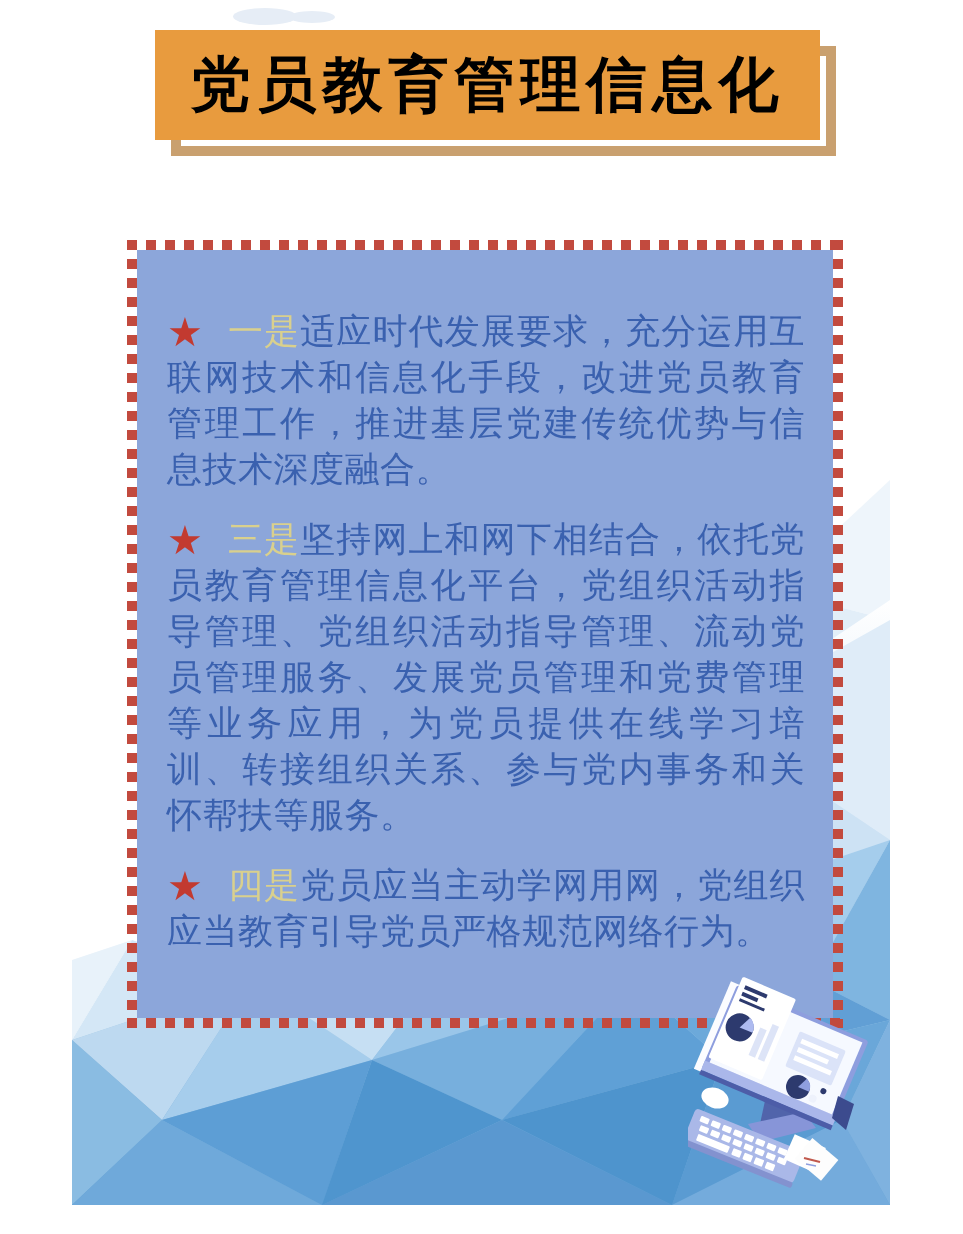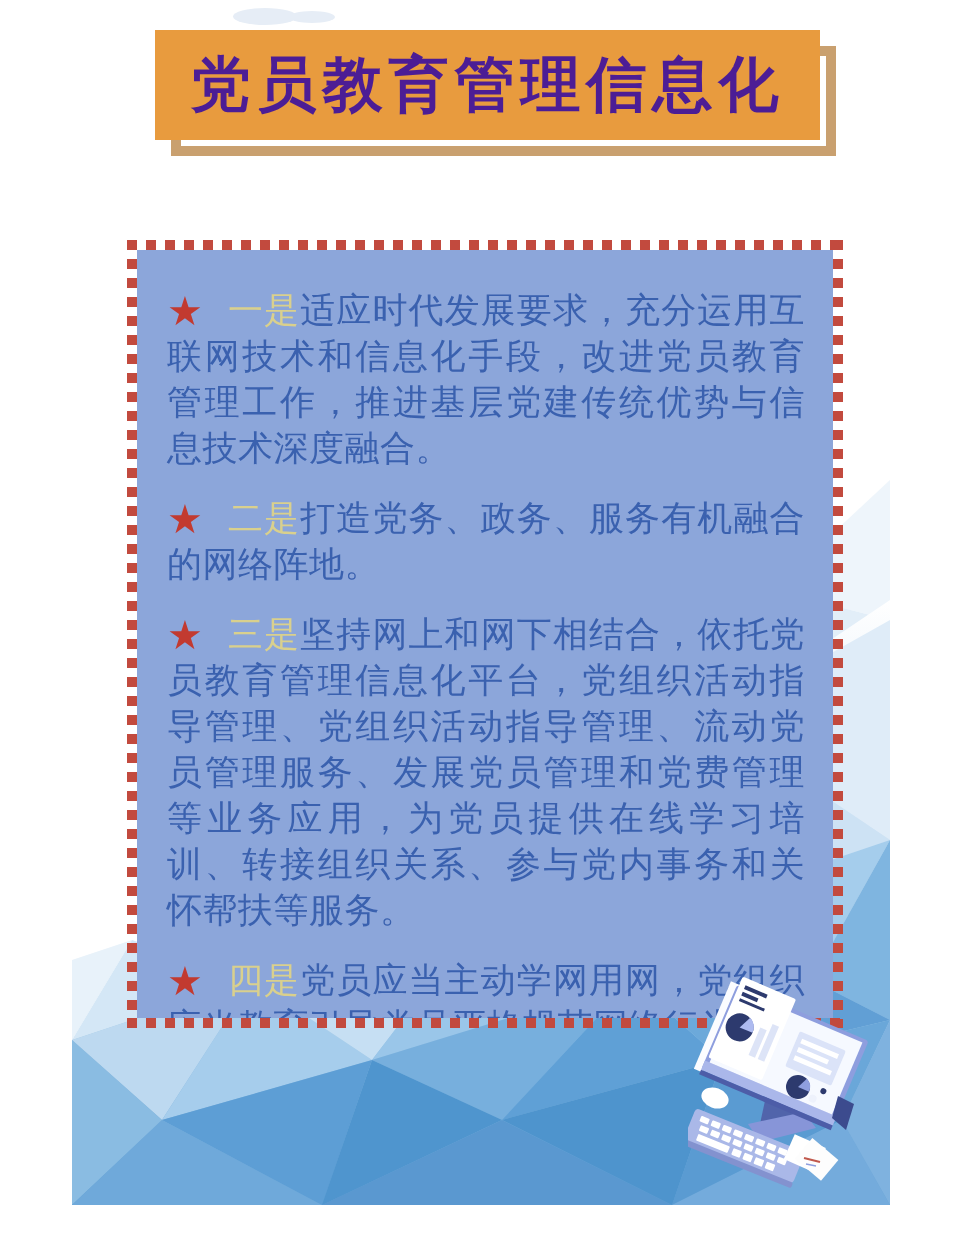--- a/index.html
+++ b/index.html
@@ -21,21 +21,21 @@
   .banner {
     position:absolute; left:155px; top:30px; width:665px; height:110px;
     background:#E89B3E; display:flex; align-items:center; justify-content:center;
   }
   .banner::after {
     content:""; position:absolute; left:16px; top:16px;
     width:100%; height:100%; box-sizing:border-box;
     border:10px solid #C9A06F; z-index:-1;
   }
   .banner h1 {
-    margin:0; font-size:60px; font-weight:bold; color:#4c1d95;
+    margin:0; font-size:60px; font-weight:bold; color:#000000;
     letter-spacing:6px; white-space:nowrap;
   }
 
   
   .panel {
     position:absolute; left:127px; top:240px; width:716px; height:788px; z-index:2;
     background-image:
       repeating-linear-gradient(to right,  #C24A3E 0 10px, transparent 10px 19px),
       repeating-linear-gradient(to right,  #C24A3E 0 10px, transparent 10px 19px),
       repeating-linear-gradient(to bottom, #C24A3E 0 10px, transparent 10px 19px),
@@ -45,21 +45,21 @@
     background-repeat:no-repeat;
   }
   .panel-inner {
     position:absolute; inset:10px; background:#8CA6DA;
     padding:30px 28px 0 30px; box-sizing:border-box; overflow:hidden;
   }
   .point {
     margin:0 0 24px 0; font-size:35px; line-height:46px; color:#3A61AF;
     text-align:justify; letter-spacing:0.5px; word-break:break-all;
   }
-  .point.first { margin-top:7px; }
+  .point.first { margin-top:28px; }
   .star { color:#C23A30; font-size:40px; line-height:1; margin-right:24px; vertical-align:-3px; }
   .lead { color:#D9D08D; }
   .ptext { color:#3A61AF; }
 
   
   svg.computer { position:absolute; left:688px; top:958px; z-index:3; }
 </style>
 </head>
 <body>
 
@@ -111,23 +111,20 @@
     <h1>党员教育管理信息化</h1>
   </div>
 
   <div class="panel">
     <div class="panel-inner">
 
       <p class="point first">
         <span class="star">★</span><span class="lead">一是</span><span class="ptext">适应时代发展要求，充分运用互联网技术和信息化手段，改进党员教育管理工作，推进基层党建传统优势与信息技术深度融合。</span>
       </p>
 
-      <p class="point">
-        <span class="star">★</span><span class="lead">二是</span><span class="ptext">打造党务、政务、服务有机融合的网络阵地。</span>
-      </p>
 
       <p class="point">
         <span class="star">★</span><span class="lead">三是</span><span class="ptext">坚持网上和网下相结合，依托党员教育管理信息化平台，党组织活动指导管理、党组织活动指导管理、流动党员管理服务、发展党员管理和党费管理等业务应用，为党员提供在线学习培训、转接组织关系、参与党内事务和关怀帮扶等服务。</span>
       </p>
 
       <p class="point">
         <span class="star">★</span><span class="lead">四是</span><span class="ptext">党员应当主动学网用网，党组织应当教育引导党员严格规范网络行为。</span>
       </p>
 
     </div>

